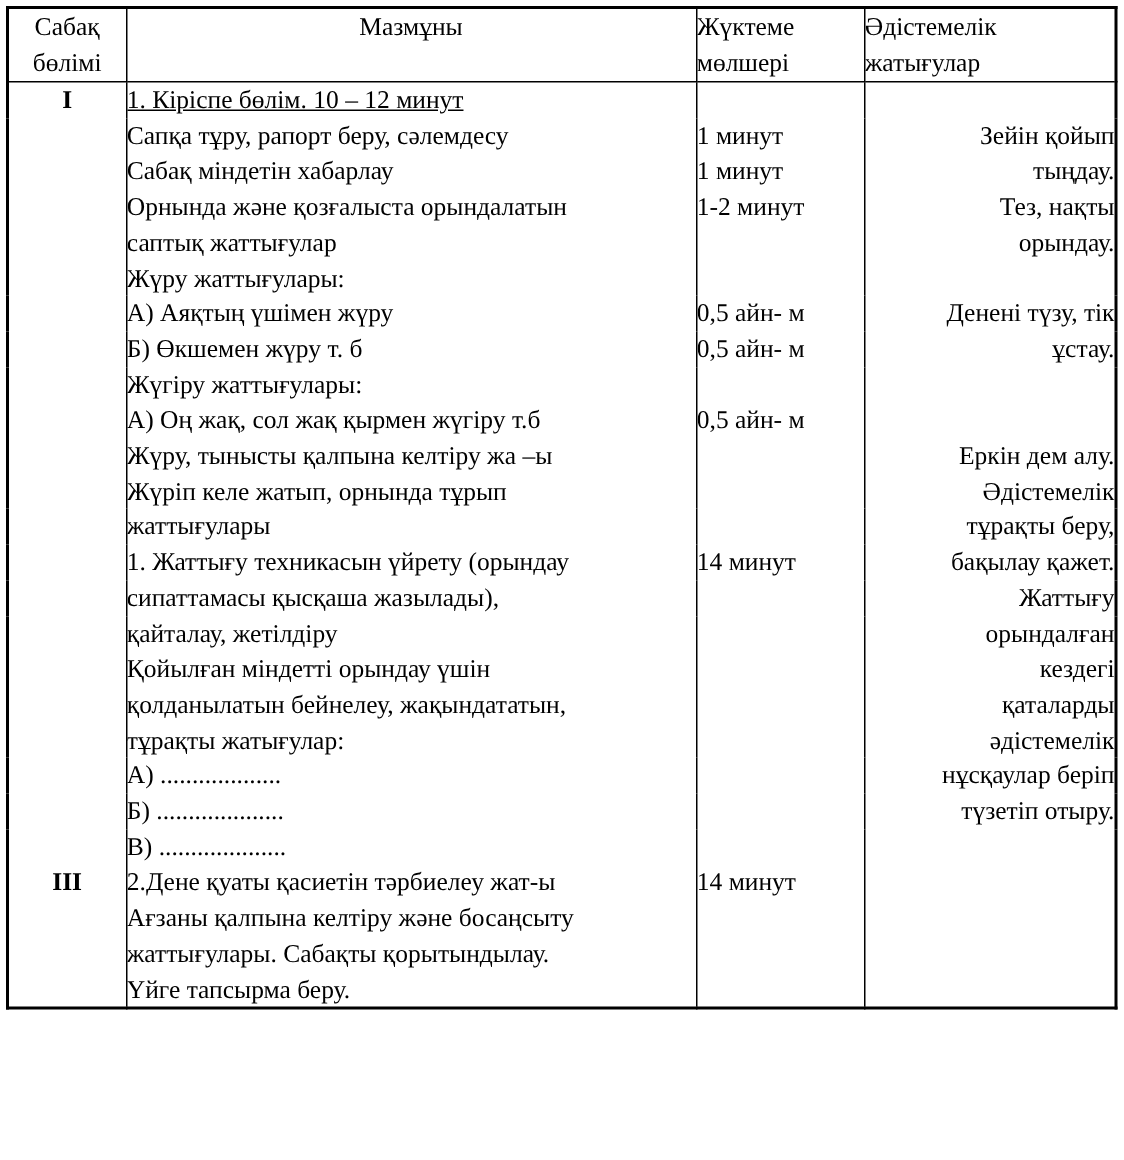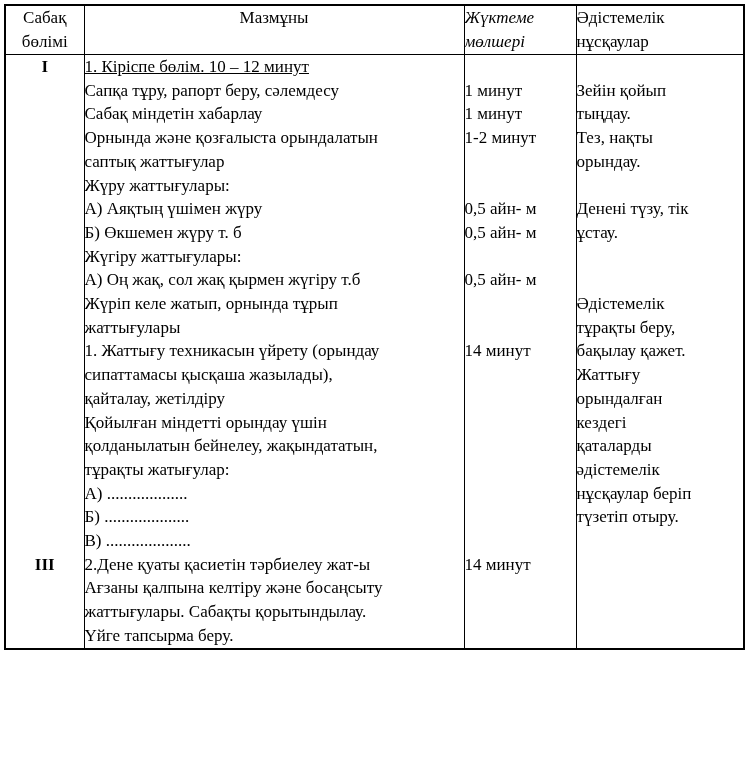--- a/index.html
+++ b/index.html
@@ -31,21 +31,21 @@
     border: 1px solid #000000;
     font-weight: normal;
     font-size: 17px;
     line-height: 24px;
     vertical-align: top;
     padding: 0;
     white-space: pre;
     overflow: hidden;
   }
   th.h-c1, th.h-c2 { text-align: center; }
-  th.h-c3 { text-align: left; padding-left: 10px; font-style: italic; }
+  th.h-c3 { text-align: left; padding-left: 10px; }
   th.h-c4 { text-align: left; padding-left: 8px; }
 
   table.plan td {
     border-left: 1px solid #000000;
     border-right: 1px solid #000000;
     border-top: none;
     border-bottom: none;
     font-size: 17px;
     line-height: 23.7px;
     height: 23.7px;
@@ -53,40 +53,40 @@
     padding: 0;
     white-space: pre;
     overflow: hidden;
   }
   td.b-c1 {
     text-align: center;
     font-weight: bold;
   }
   td.b-c2 { padding-left: 5px; margin-top: 48px; }
   td.b-c3 { padding-left: 10px; }
-  td.b-c4 { padding-left: 8px; }
+  td.b-c4 { padding-left: 8px; text-align: right; }
   .u { text-decoration: underline; }
 </style>
 </head>
 <body>
 
 <div class="page">
   <table class="plan">
     <colgroup>
       <col class="c1">
         <col class="c2">
         <col class="c3">
         <col class="c4">
     </colgroup>
     <thead>
       <tr>
         <th class="h-c1"><div>Сабақ</div><div>бөлімі</div></th>
         <th class="h-c2"><div>Мазмұны</div><div></div></th>
         <th class="h-c3"><div>Жүктеме</div><div>мөлшері</div></th>
-        <th class="h-c4"><div>Әдістемелік</div><div>нұсқаулар</div></th>
+        <th class="h-c4"><div>Әдістемелік</div><div>жатығулар</div></th>
       </tr>
     </thead>
     <tbody id="plan-body">
         <tr>
           <td class="b-c1">I</td>
           <td class="b-c2"><span class="u">1. Кіріспе бөлім. 10 – 12 минут</span></td>
           <td class="b-c3"></td>
           <td class="b-c4"></td>
         </tr>
         <tr>
@@ -138,20 +138,26 @@
           <td class="b-c4"></td>
         </tr>
         <tr>
           <td class="b-c1"></td>
           <td class="b-c2">А) Оң жақ, сол жақ қырмен жүгіру т.б</td>
           <td class="b-c3">0,5 айн- м</td>
           <td class="b-c4"></td>
         </tr>
         <tr>
           <td class="b-c1"></td>
+          <td class="b-c2">Жүру, тынысты қалпына келтіру жа –ы</td>
+          <td class="b-c3"></td>
+          <td class="b-c4">Еркін дем алу.</td>
+        </tr>
+        <tr>
+          <td class="b-c1"></td>
           <td class="b-c2">Жүріп келе жатып, орнында тұрып</td>
           <td class="b-c3"></td>
           <td class="b-c4">Әдістемелік</td>
         </tr>
         <tr>
           <td class="b-c1"></td>
           <td class="b-c2">жаттығулары</td>
           <td class="b-c3"></td>
           <td class="b-c4">тұрақты беру,</td>
         </tr>

